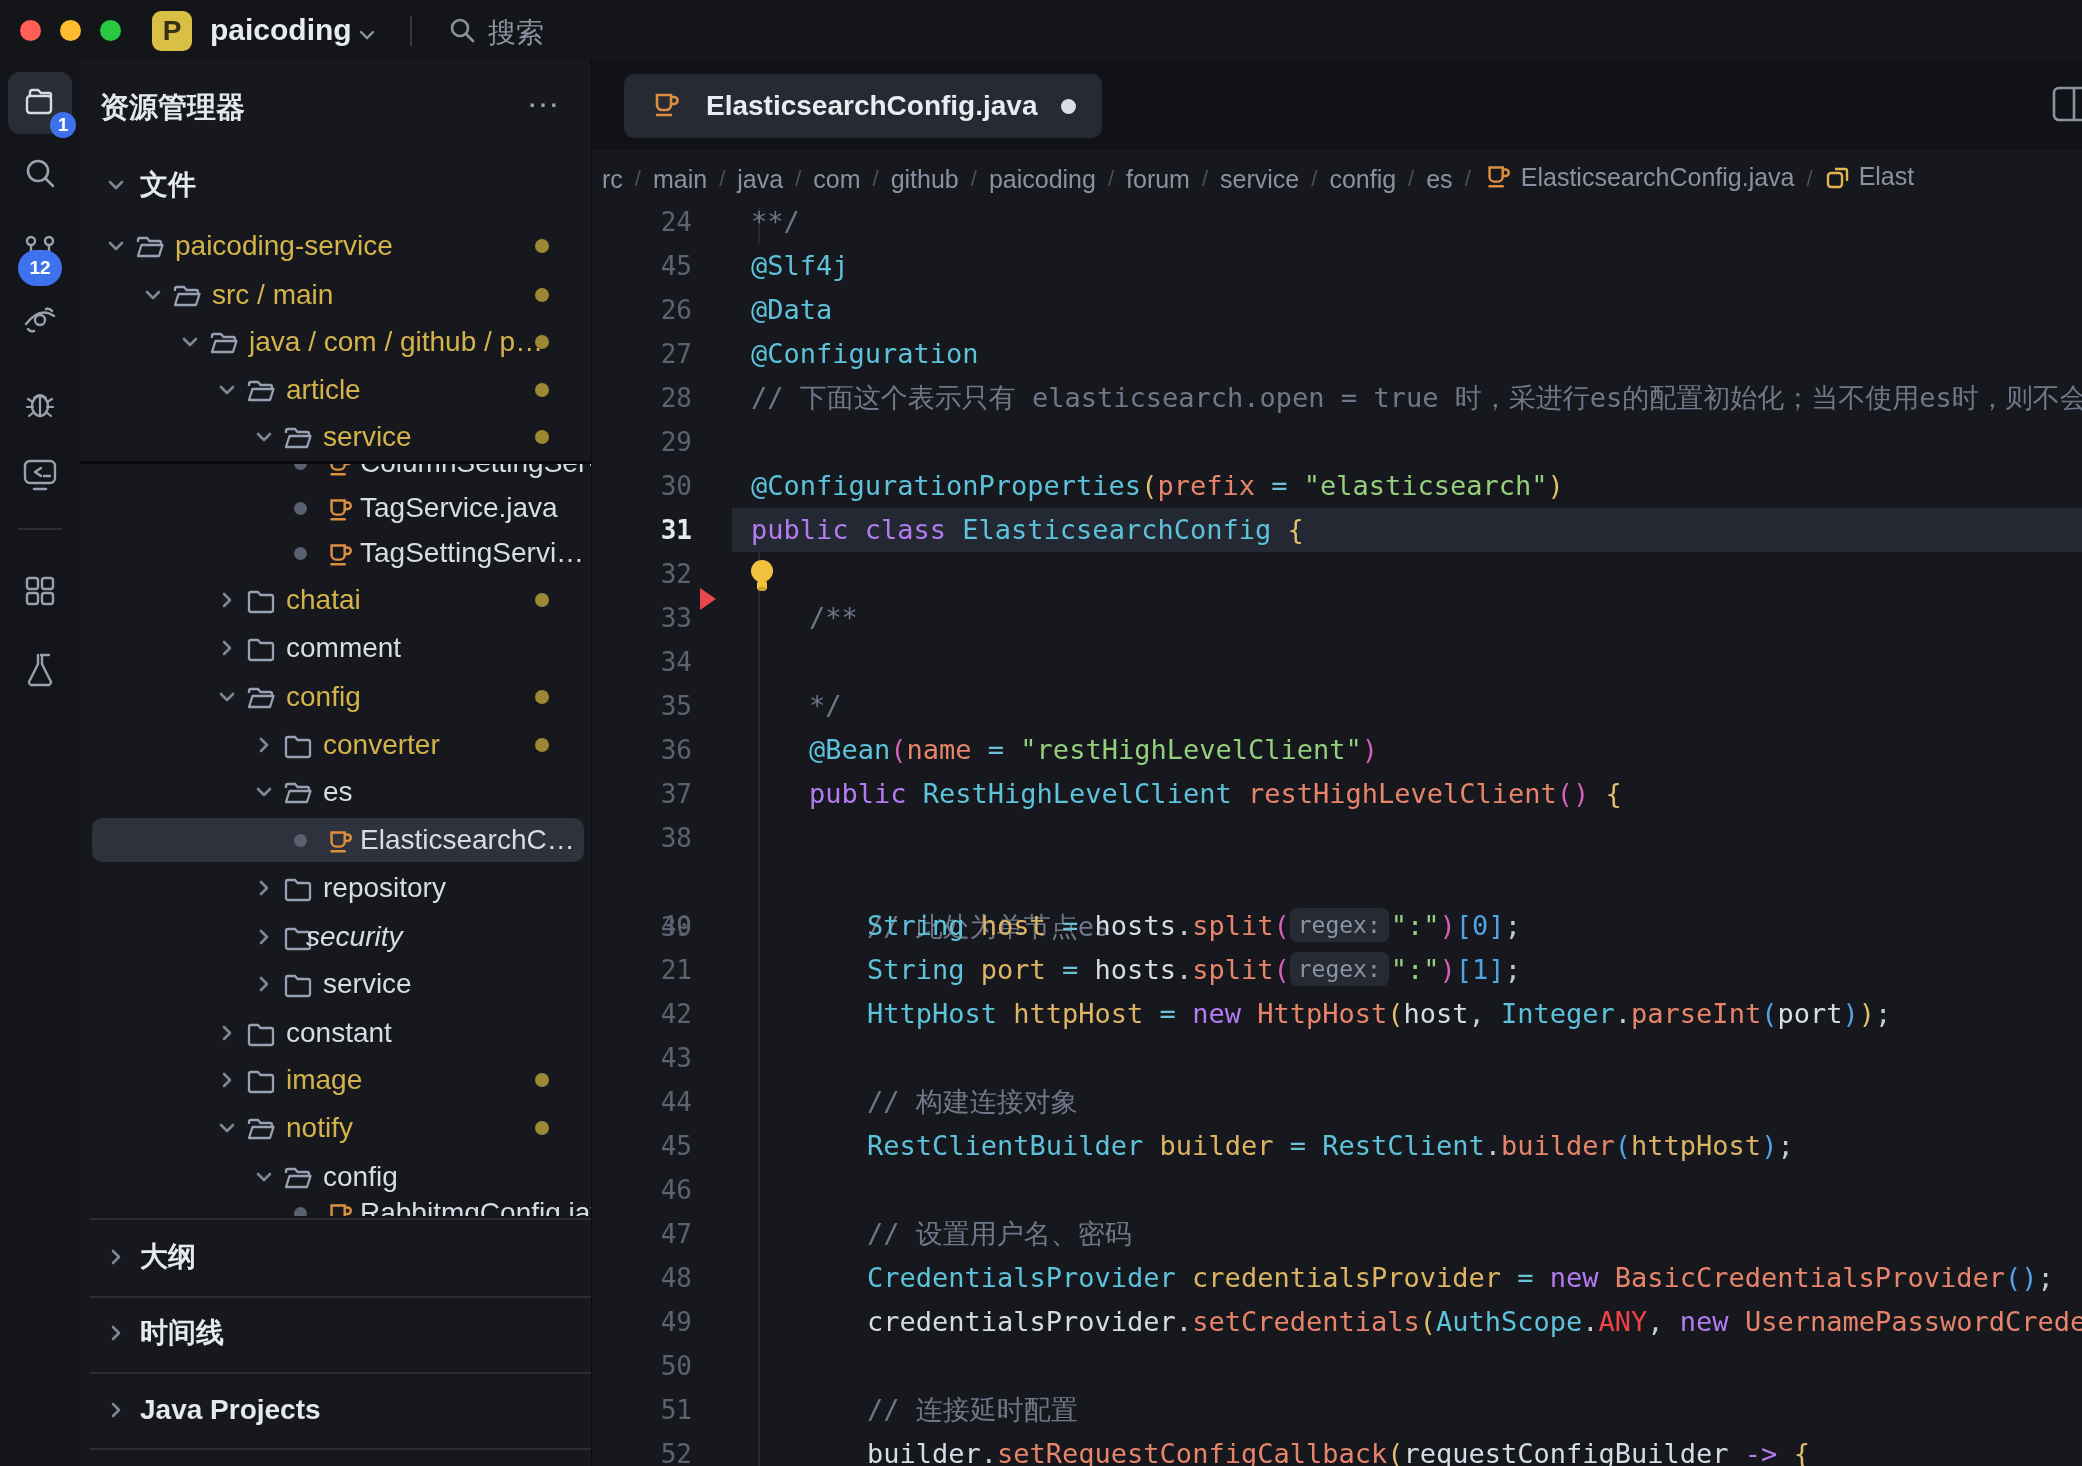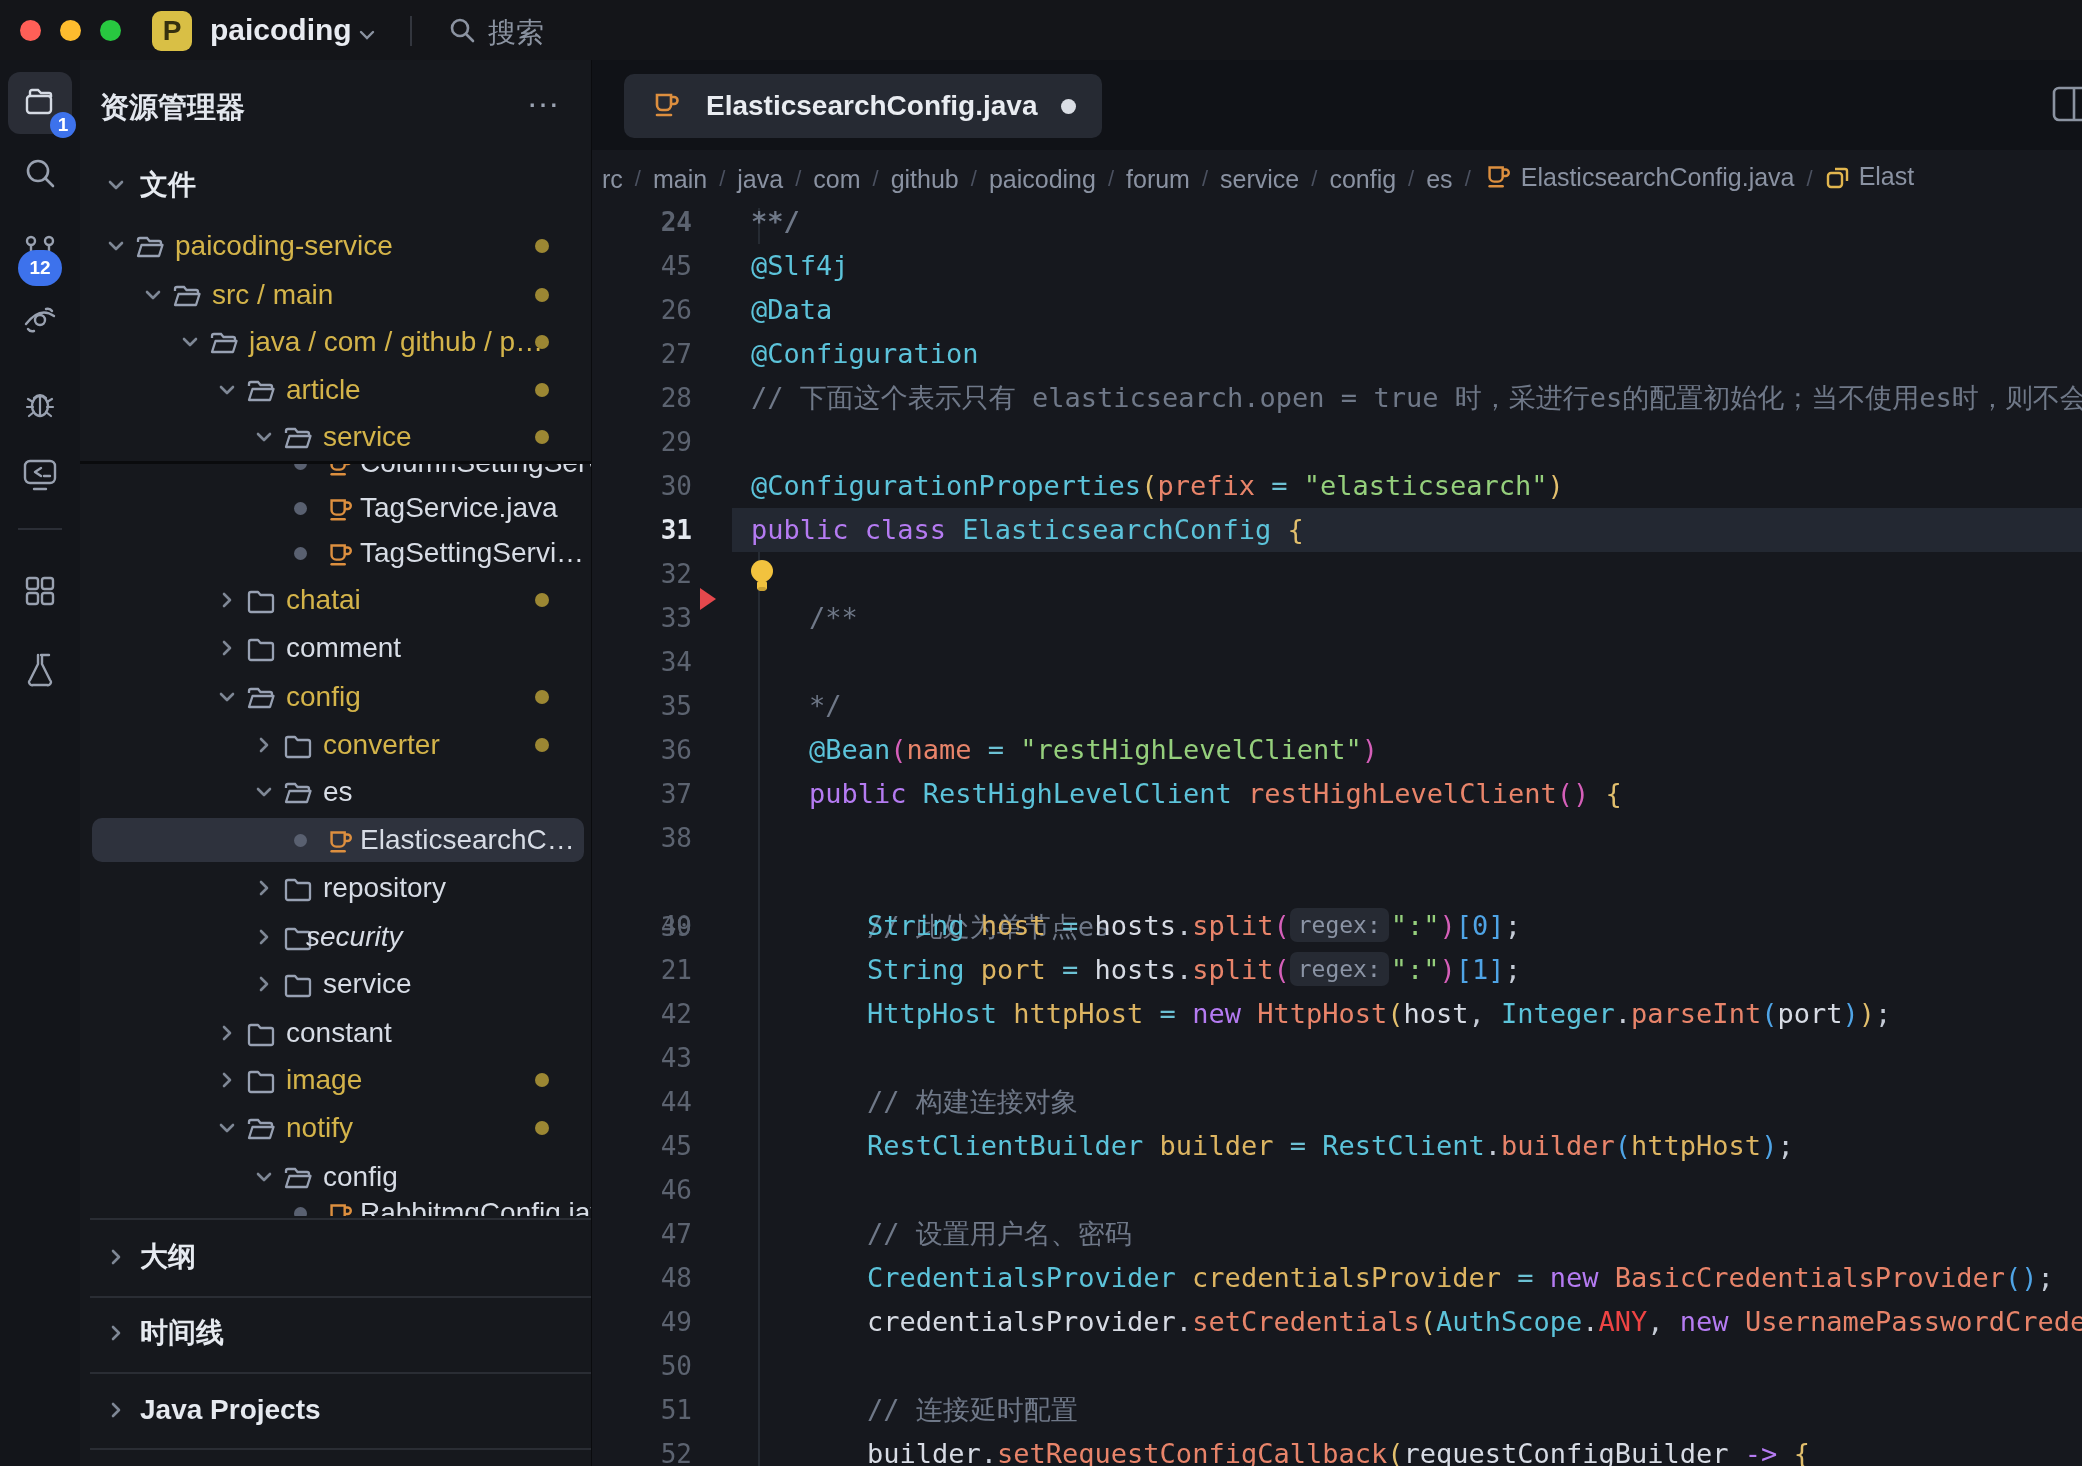--- a/index.html
+++ b/index.html
@@ -474,21 +474,21 @@
               <rect x="3" y="9" width="14" height="14" rx="3" fill="none" stroke="#e2b64f" stroke-width="2.4"></rect>
               <path d="M10 5 h10 a2 2 0 0 1 2 2 v10" fill="none" stroke="#e2b64f" stroke-width="2.4"></path>
             </svg></span>Elast</span>
       </div>
 
     <div id="code">
       <div id="cur-line" style="top: 300px;"></div>
       <div class="guide" style="left:166px; top:-8px; height:44px;"></div>
       <div class="guide" style="left:166px; top:344px; bottom:0;"></div>
       <div id="code-lines">
-          <div class="cline" style="top: -8px; font-weight: bold;">
+          <div class="cline" style="top: -8px;">
             <span class="lnum">24</span>
             <span class="ctext" style="left:159px"><span class="tk-cm"> **/</span></span>
           </div>
           <div class="cline" style="top: 36px;">
             <span class="lnum">45</span>
             <span class="ctext" style="left:159px"><span class="tk-ann">@Slf4j</span></span>
           </div>
           <div class="cline" style="top: 80px;">
             <span class="lnum">26</span>
             <span class="ctext" style="left:159px"><span class="tk-ann">@Data</span></span>

